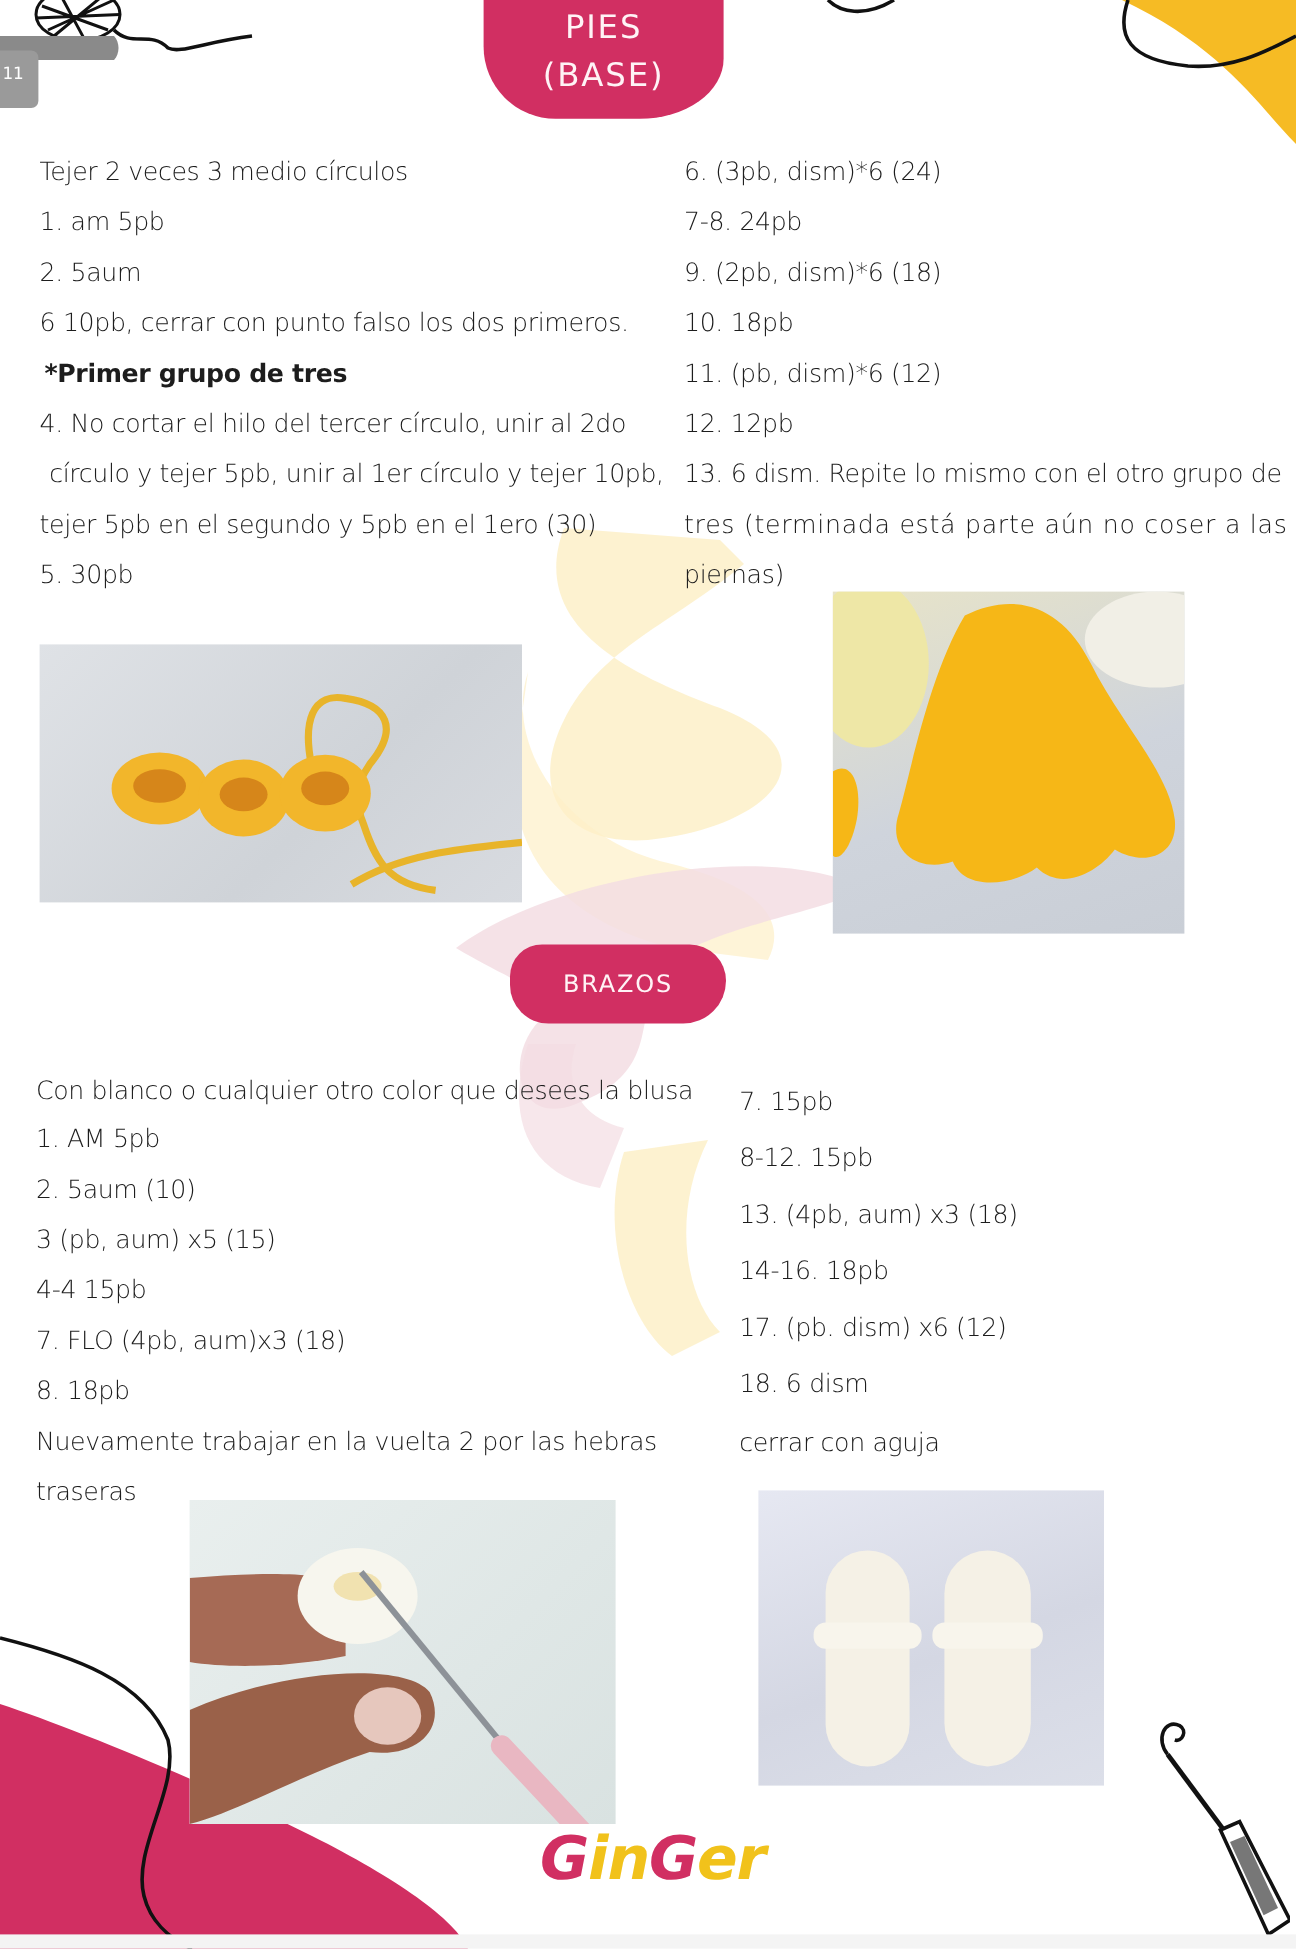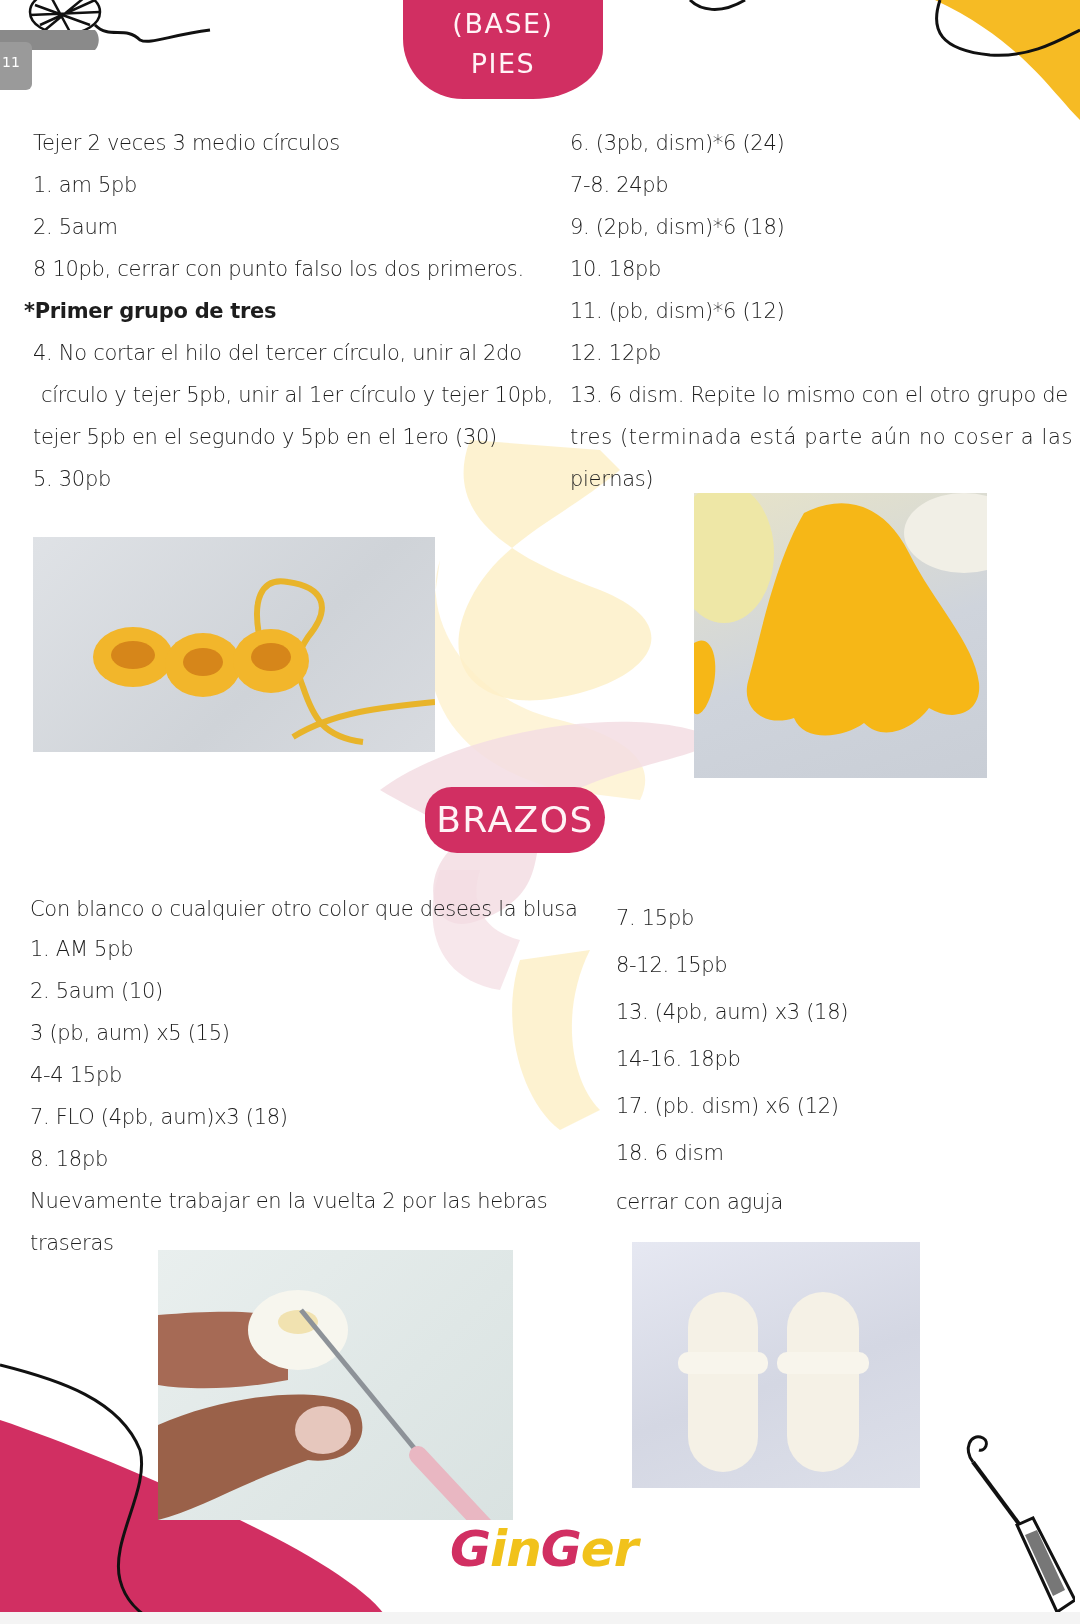--- a/index.html
+++ b/index.html
@@ -73,30 +73,30 @@
   <path d="M0 30 L 95 30 C 100 35, 100 45, 95 50 L 0 50 Z" fill="#8a8a8a"></path>
 
   <path d="M0 1420 C 60 1440, 160 1480, 260 1530 C 330 1565, 380 1600, 390 1624 L 0 1624 Z" fill="#d12f62"></path>
 
   <path d="M0 1365 C 60 1380, 120 1400, 140 1450 C 150 1490, 110 1540, 120 1580 C 125 1600, 140 1615, 160 1624" stroke="#111" stroke-width="3" fill="none"></path>
 </svg>
 
 <div class="page-num">11</div>
 
 <div class="badge" style="left:403px;top:0;width:200px;height:95px;border-radius:0 0 70px 60px / 0 0 50px 60px;font-size:27px;line-height:40px;padding-top:4px;">
+  <div>PIES</div>
   <div>(BASE)</div>
-  <div>PIES</div>
 </div>
 
 <div>
   <div class="hand" style="left:33px;top:131px">Tejer 2 veces 3 medio círculos</div>
   <div class="hand" style="left:33px;top:173px">1. am 5pb</div>
   <div class="hand" style="left:33px;top:215px">2. 5aum</div>
-  <div class="hand" style="left:33px;top:257px">8 10pb, cerrar con punto falso los dos primeros.</div>
-  <div class="hand b" style="left:24px;top:299px">*Primer grupo de tres</div>
+  <div class="hand" style="left:33px;top:257px">6 10pb, cerrar con punto falso los dos primeros.</div>
+  <div class="hand b" style="left:37px;top:299px">*Primer grupo de tres</div>
   <div class="hand" style="left:33px;top:341px">4. No cortar el hilo del tercer círculo, unir al 2do</div>
   <div class="hand" style="left:41px;top:383px">círculo y tejer 5pb, unir al 1er círculo y tejer 10pb,</div>
   <div class="hand" style="left:33px;top:425px">tejer 5pb en el segundo y 5pb en el 1ero (30)</div>
   <div class="hand" style="left:33px;top:467px">5. 30pb</div>
 </div>
 
 <div>
   <div class="hand" style="left:570px;top:131px">6. (3pb, dism)*6 (24)</div>
   <div class="hand" style="left:570px;top:173px">7-8. 24pb</div>
   <div class="hand" style="left:570px;top:215px">9. (2pb, dism)*6 (18)</div>
@@ -123,21 +123,21 @@
 
 <div class="photo" style="left:694px;top:493px;width:293px;height:285px;background:linear-gradient(160deg,#e8e4c8 0%,#cfd4dc 55%,#c9ced6 100%);" title="finished yellow crocheted foot">
   <svg width="293" height="285">
     <ellipse cx="30" cy="60" rx="50" ry="70" fill="#eee7a6"></ellipse>
     <ellipse cx="270" cy="40" rx="60" ry="40" fill="#f1efe6"></ellipse>
     <path d="M110 20 C 150 0, 190 10, 215 60 C 240 110, 280 150, 285 190 C 288 220, 260 230, 235 215 C 220 235, 190 250, 170 230 C 150 245, 110 250, 100 225 C 70 235, 45 215, 55 185 C 65 150, 80 70, 110 20 Z" fill="#f6b717"></path>
     <path d="M0 150 C 15 140, 25 160, 20 190 C 15 215, 5 225, 0 220 Z" fill="#f6b717"></path>
   </svg>
 </div>
 
-<div class="badge" style="left:425px;top:787px;width:180px;height:66px;border-radius:30px 34px 40px 36px;font-size:36px;line-height:66px;">BRAZOS</div>
+<div class="badge" style="left:425px;top:787px;width:180px;height:66px;border-radius:30px 34px 40px 36px;font-size:20px;line-height:66px;">BRAZOS</div>
 
 <div>
   <div class="hand" style="left:30px;top:897px">Con blanco o cualquier otro color que desees la blusa</div>
   <div class="hand" style="left:30px;top:937px">1. AM 5pb</div>
   <div class="hand" style="left:30px;top:979px">2. 5aum (10)</div>
   <div class="hand" style="left:30px;top:1021px">3 (pb, aum) x5 (15)</div>
   <div class="hand" style="left:30px;top:1063px">4-4 15pb</div>
   <div class="hand" style="left:30px;top:1105px">7. FLO (4pb, aum)x3 (18)</div>
   <div class="hand" style="left:30px;top:1147px">8. 18pb</div>
   <div class="hand" style="left:30px;top:1189px">Nuevamente trabajar en la vuelta 2 por las hebras</div>

